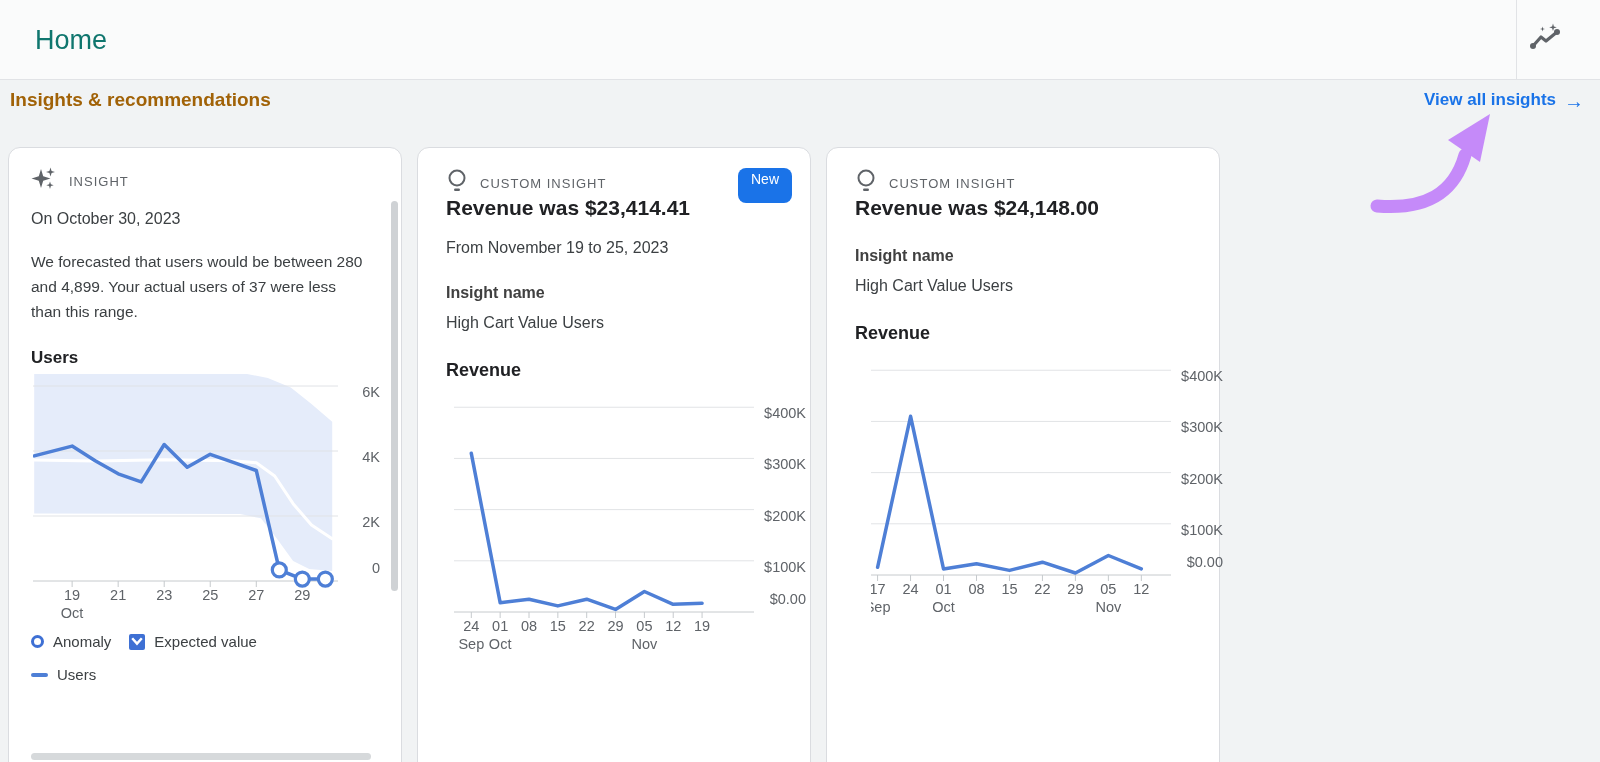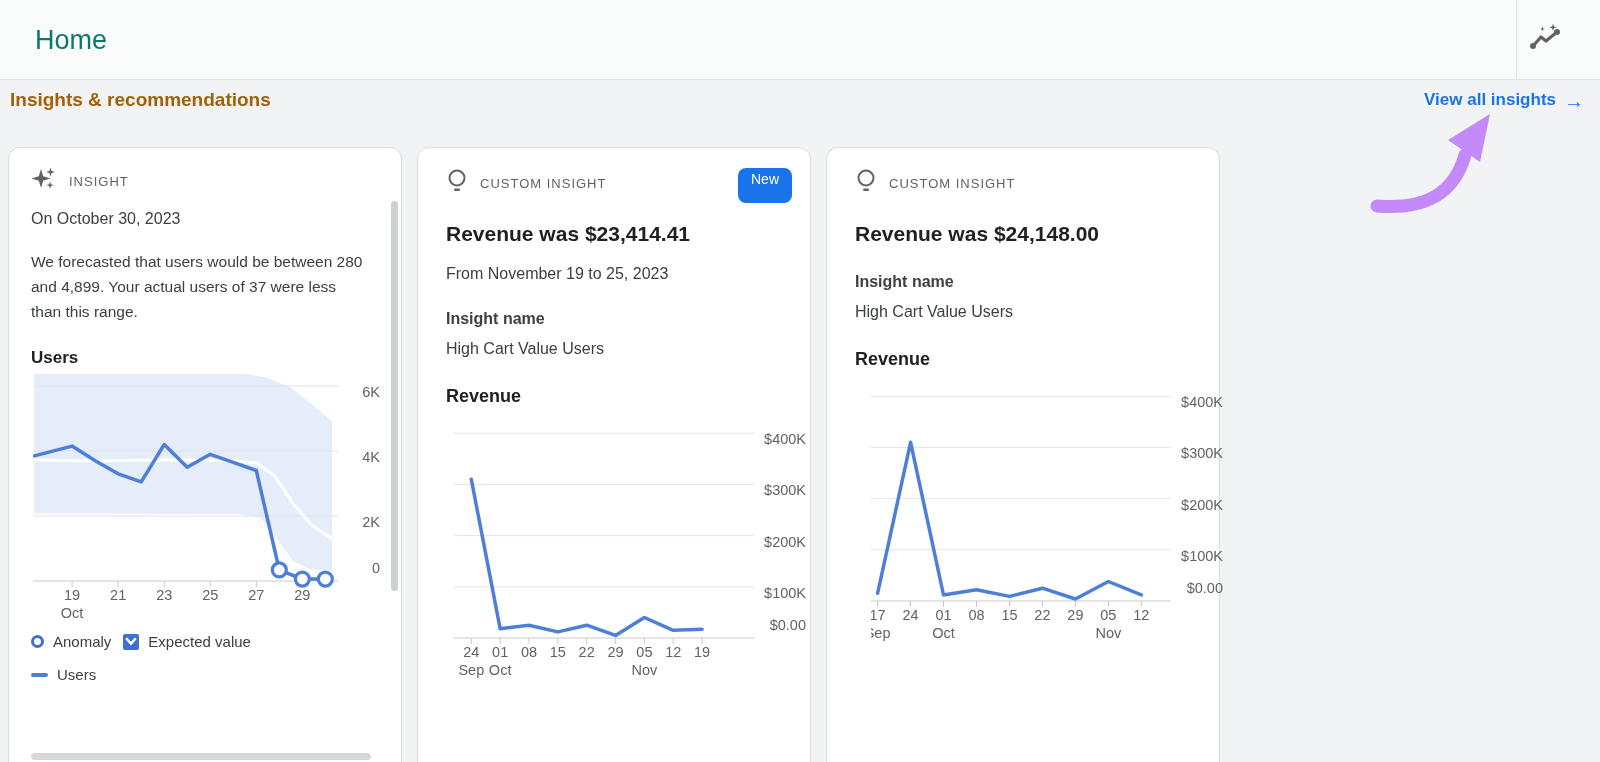--- a/index.html
+++ b/index.html
@@ -31,30 +31,30 @@
   .type-row { display:flex; align-items:center; gap:12px; height:26px; margin-top:2px;text-align:right; }
   .type-label { font-size:13px; letter-spacing:1px; color:#5f6368; font-weight:400; }
   .badge { position:absolute; right:18px; top:20px; background:#1a73e8; color:#fff;
            font-size:14px; padding:3px 13px 16px; border-radius:8px; }
   .c1 .card-title { margin-top:22px; font-size:21px; font-weight:700; }
   .dashed { border-bottom:2px dashed #a9aeb3; padding-bottom:4px; }
   .c1 .subtitle { margin-top:16px; font-size:16px; color:#3c4043; }
   .c1 .body-text { margin-top:21px; font-size:15.5px; line-height:25px; color:#3c4043; width:332px; }
   .c1 .chart-heading { margin-top:24px; font-size:17px; font-weight:700; }
   .c1 .chart { margin-top:6px; margin-left:2px; }
-  .c2 .card-title, .c3 .card-title { margin-top:26px; font-size:21px; font-weight:700; }
+  .c2 .card-title, .c3 .card-title { font-size:21px; font-weight:700; }
   .c2 .subtitle, .c3 .subtitle { margin-top:19px; font-size:16px; color:#3c4043; }
   .insight-name-label { margin-top:27px; font-size:16px; font-weight:700; color:#404040; }
   .insight-name { margin-top:12px; font-size:16px; color:#3c4043; }
   .c2 .chart-heading, .c3 .chart-heading { margin-top:28px; font-size:18px; font-weight:700; }
   .c2 .chart { margin-top:16px; margin-left:8px; }
   .c3 .chart { margin-top:16px; margin-left:16px; }
   .chart svg text { font-size:14.5px; fill:#5f6368; font-family:"Liberation Sans","DejaVu Sans",sans-serif; }
   
-  .legend-row { display:flex; gap:12px; margin-top:6px; align-items:center;
+  .legend-row { display:flex; gap:18px; margin-top:6px; align-items:center;
                 font-size:15px; color:#3c4043; }
   .legend-row.second { margin-top:16px; }
   .lg-item { display:flex; align-items:center; gap:9px; }
   .lg-circle { width:13px; height:13px; border-radius:50%; border:3px solid #3e70d4; background:#fff; }
   .lg-dash { width:17px; height:4px; border-radius:2px; background:#4e7fd6; }
   
   .vscroll { position:absolute; right:3px; top:53px; width:7px; height:390px;
              background:#cfd2d5; border-radius:4px; }
   .hscroll { position:absolute; left:22px; top:605px; height:7px; width:340px;
              background:#d6d9db; border-radius:4px; }

